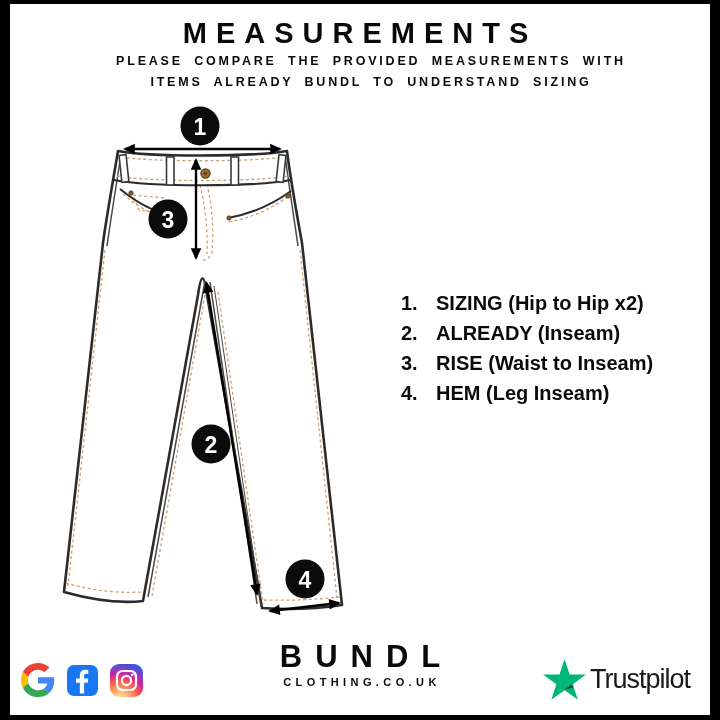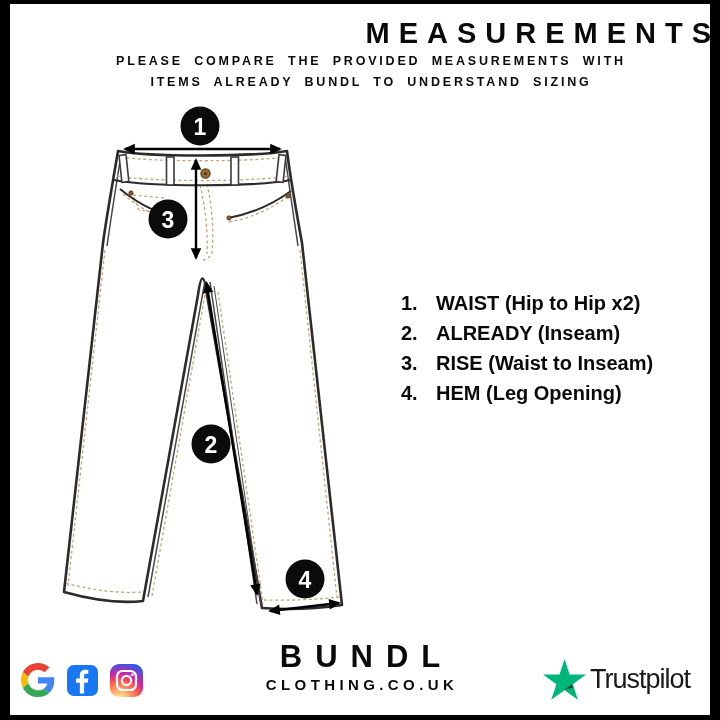--- a/index.html
+++ b/index.html
@@ -6,21 +6,21 @@
   .page{position:relative;width:720px;height:720px;background:#ffffff;overflow:hidden;
         font-family:"Liberation Sans",sans-serif;color:#0a0a0a;}
   
   .bar{position:absolute;background:#000;}
   .bar.top{left:0;top:0;width:720px;height:4px;}
   .bar.bottom{left:0;top:715px;width:720px;height:5px;}
   .bar.left{left:0;top:0;width:10px;height:720px;}
   .bar.right{left:710px;top:0;width:10px;height:720px;}
 
   
-  .title{position:absolute;left:0;top:16px;width:720px;text-align:right;
+  .title{position:absolute;left:0;top:16px;width:720px;text-align:center;
          font-size:29px;font-weight:bold;letter-spacing:9px;line-height:34px;}
   .subtitle{position:absolute;left:11px;width:720px;text-align:center;
             font-size:12.5px;font-weight:bold;letter-spacing:2.8px;word-spacing:5px;line-height:21px;}
   .subtitle.l1{top:51px;}
   .subtitle.l2{top:72px;}
 
   
   .jeans{position:absolute;left:30px;top:100px;width:340px;height:530px;}
 
   
@@ -31,21 +31,21 @@
 
   
   .social{position:absolute;left:21px;top:662px;height:36px;display:flex;align-items:center;gap:12px;}
   .gicon{width:34px;height:34px;display:block;}
   .fbicon{width:31px;height:31px;border-radius:7px;background:#1877F2;display:flex;align-items:center;justify-content:center;}
   .fbicon svg{width:31px;height:31px;display:block;}
   .igicon{width:33px;height:33px;border-radius:9px;display:flex;align-items:center;justify-content:center;
           background:radial-gradient(circle at 30% 110%, #fdf497 0%, #fdf497 5%, #fd5949 45%, #d6249f 60%, #285AEB 90%);}
   .brand{position:absolute;left:260px;top:640px;width:200px;text-align:center;}
   .brand-name{font-size:31px;font-weight:bold;letter-spacing:13px;padding-left:13px;line-height:34px;}
-  .brand-domain{font-size:15px;font-weight:bold;letter-spacing:4.4px;padding-left:4px;margin-top:2px;}
+  .brand-domain{font-size:11px;font-weight:bold;letter-spacing:4.4px;padding-left:4px;margin-top:2px;}
   .trustpilot{position:absolute;left:543px;top:658px;display:flex;align-items:center;gap:4px;}
   .tp-label{font-size:27px;font-weight:normal;letter-spacing:-1px;color:#191919;}
 </style>
 </head>
 <body>
 
 <div class="page">
 
   <div class="bar top"></div>
   <div class="bar bottom"></div>
@@ -145,33 +145,33 @@
     </g>
     <g>
       <circle cx="305" cy="579" r="19.5" fill="#0b0b0b"></circle>
       <text x="305" y="580" text-anchor="middle" dominant-baseline="central" font-size="23" font-weight="bold" fill="#ffffff">4</text>
     </g>
   </svg>
 
   <ol class="legend">
     <li>
       <span class="num">1.</span>
-      <span class="lab">WAIST (Hip to Hip x2)</span>
+      <span class="lab">SIZING (Hip to Hip x2)</span>
     </li>
     <li>
       <span class="num">2.</span>
       <span class="lab">ALREADY (Inseam)</span>
     </li>
     <li>
       <span class="num">3.</span>
       <span class="lab">RISE (Waist to Inseam)</span>
     </li>
     <li>
       <span class="num">4.</span>
-      <span class="lab">HEM (Leg Opening)</span>
+      <span class="lab">HEM (Leg Inseam)</span>
     </li>
   </ol>
 
   <div class="social">
     <svg class="gicon" viewBox="0 0 48 48">
       <path fill="#EA4335" d="M24 9.5c3.54 0 6.71 1.22 9.21 3.6l6.85-6.85C35.9 2.38 30.47 0 24 0 14.62 0 6.51 5.38 2.56 13.22l7.98 6.19C12.43 13.72 17.74 9.5 24 9.5z"></path>
       <path fill="#4285F4" d="M46.98 24.55c0-1.57-.15-3.09-.38-4.55H24v9.02h12.94c-.58 2.96-2.26 5.48-4.78 7.18l7.73 6c4.51-4.18 7.09-10.36 7.09-17.65z"></path>
       <path fill="#FBBC05" d="M10.53 28.59c-.48-1.45-.76-2.99-.76-4.59s.27-3.14.76-4.59l-7.98-6.19C.92 16.46 0 20.12 0 24c0 3.88.92 7.54 2.56 10.78l7.97-6.19z"></path>
       <path fill="#34A853" d="M24 48c6.48 0 11.93-2.13 15.89-5.81l-7.73-6c-2.15 1.45-4.92 2.3-8.16 2.3-6.26 0-11.57-4.22-13.47-9.91l-7.98 6.19C6.51 42.62 14.62 48 24 48z"></path>
     </svg>

